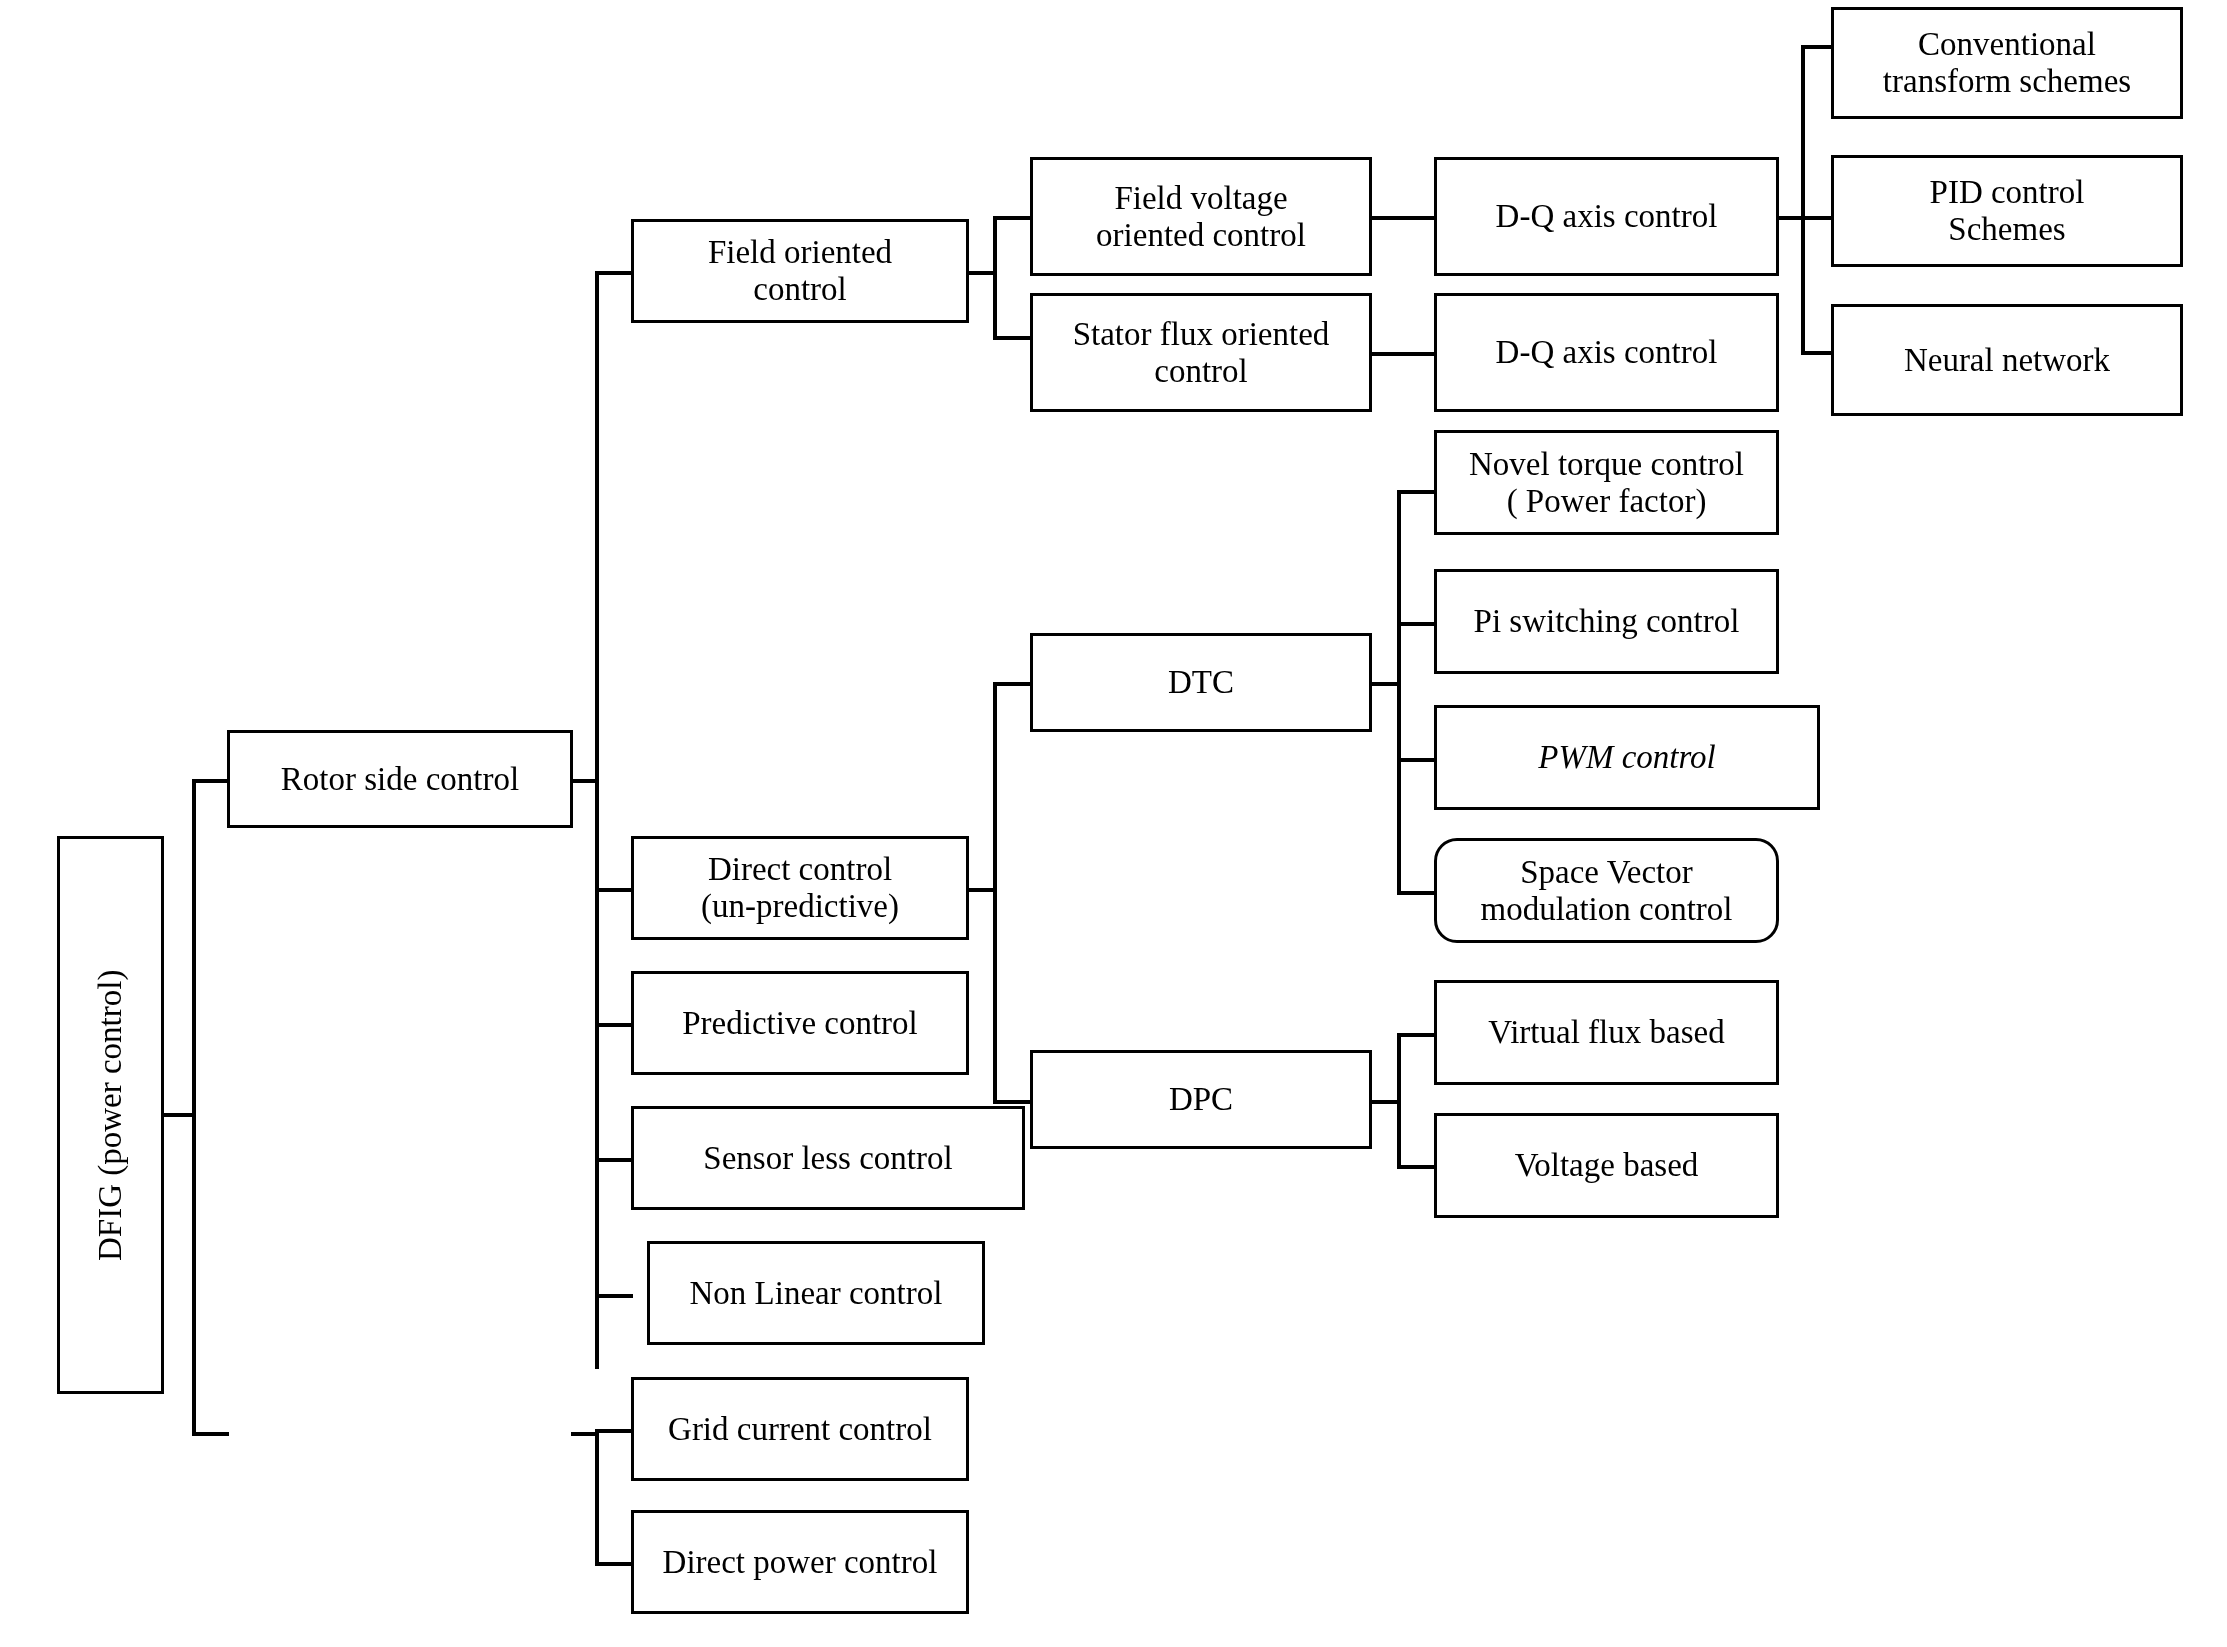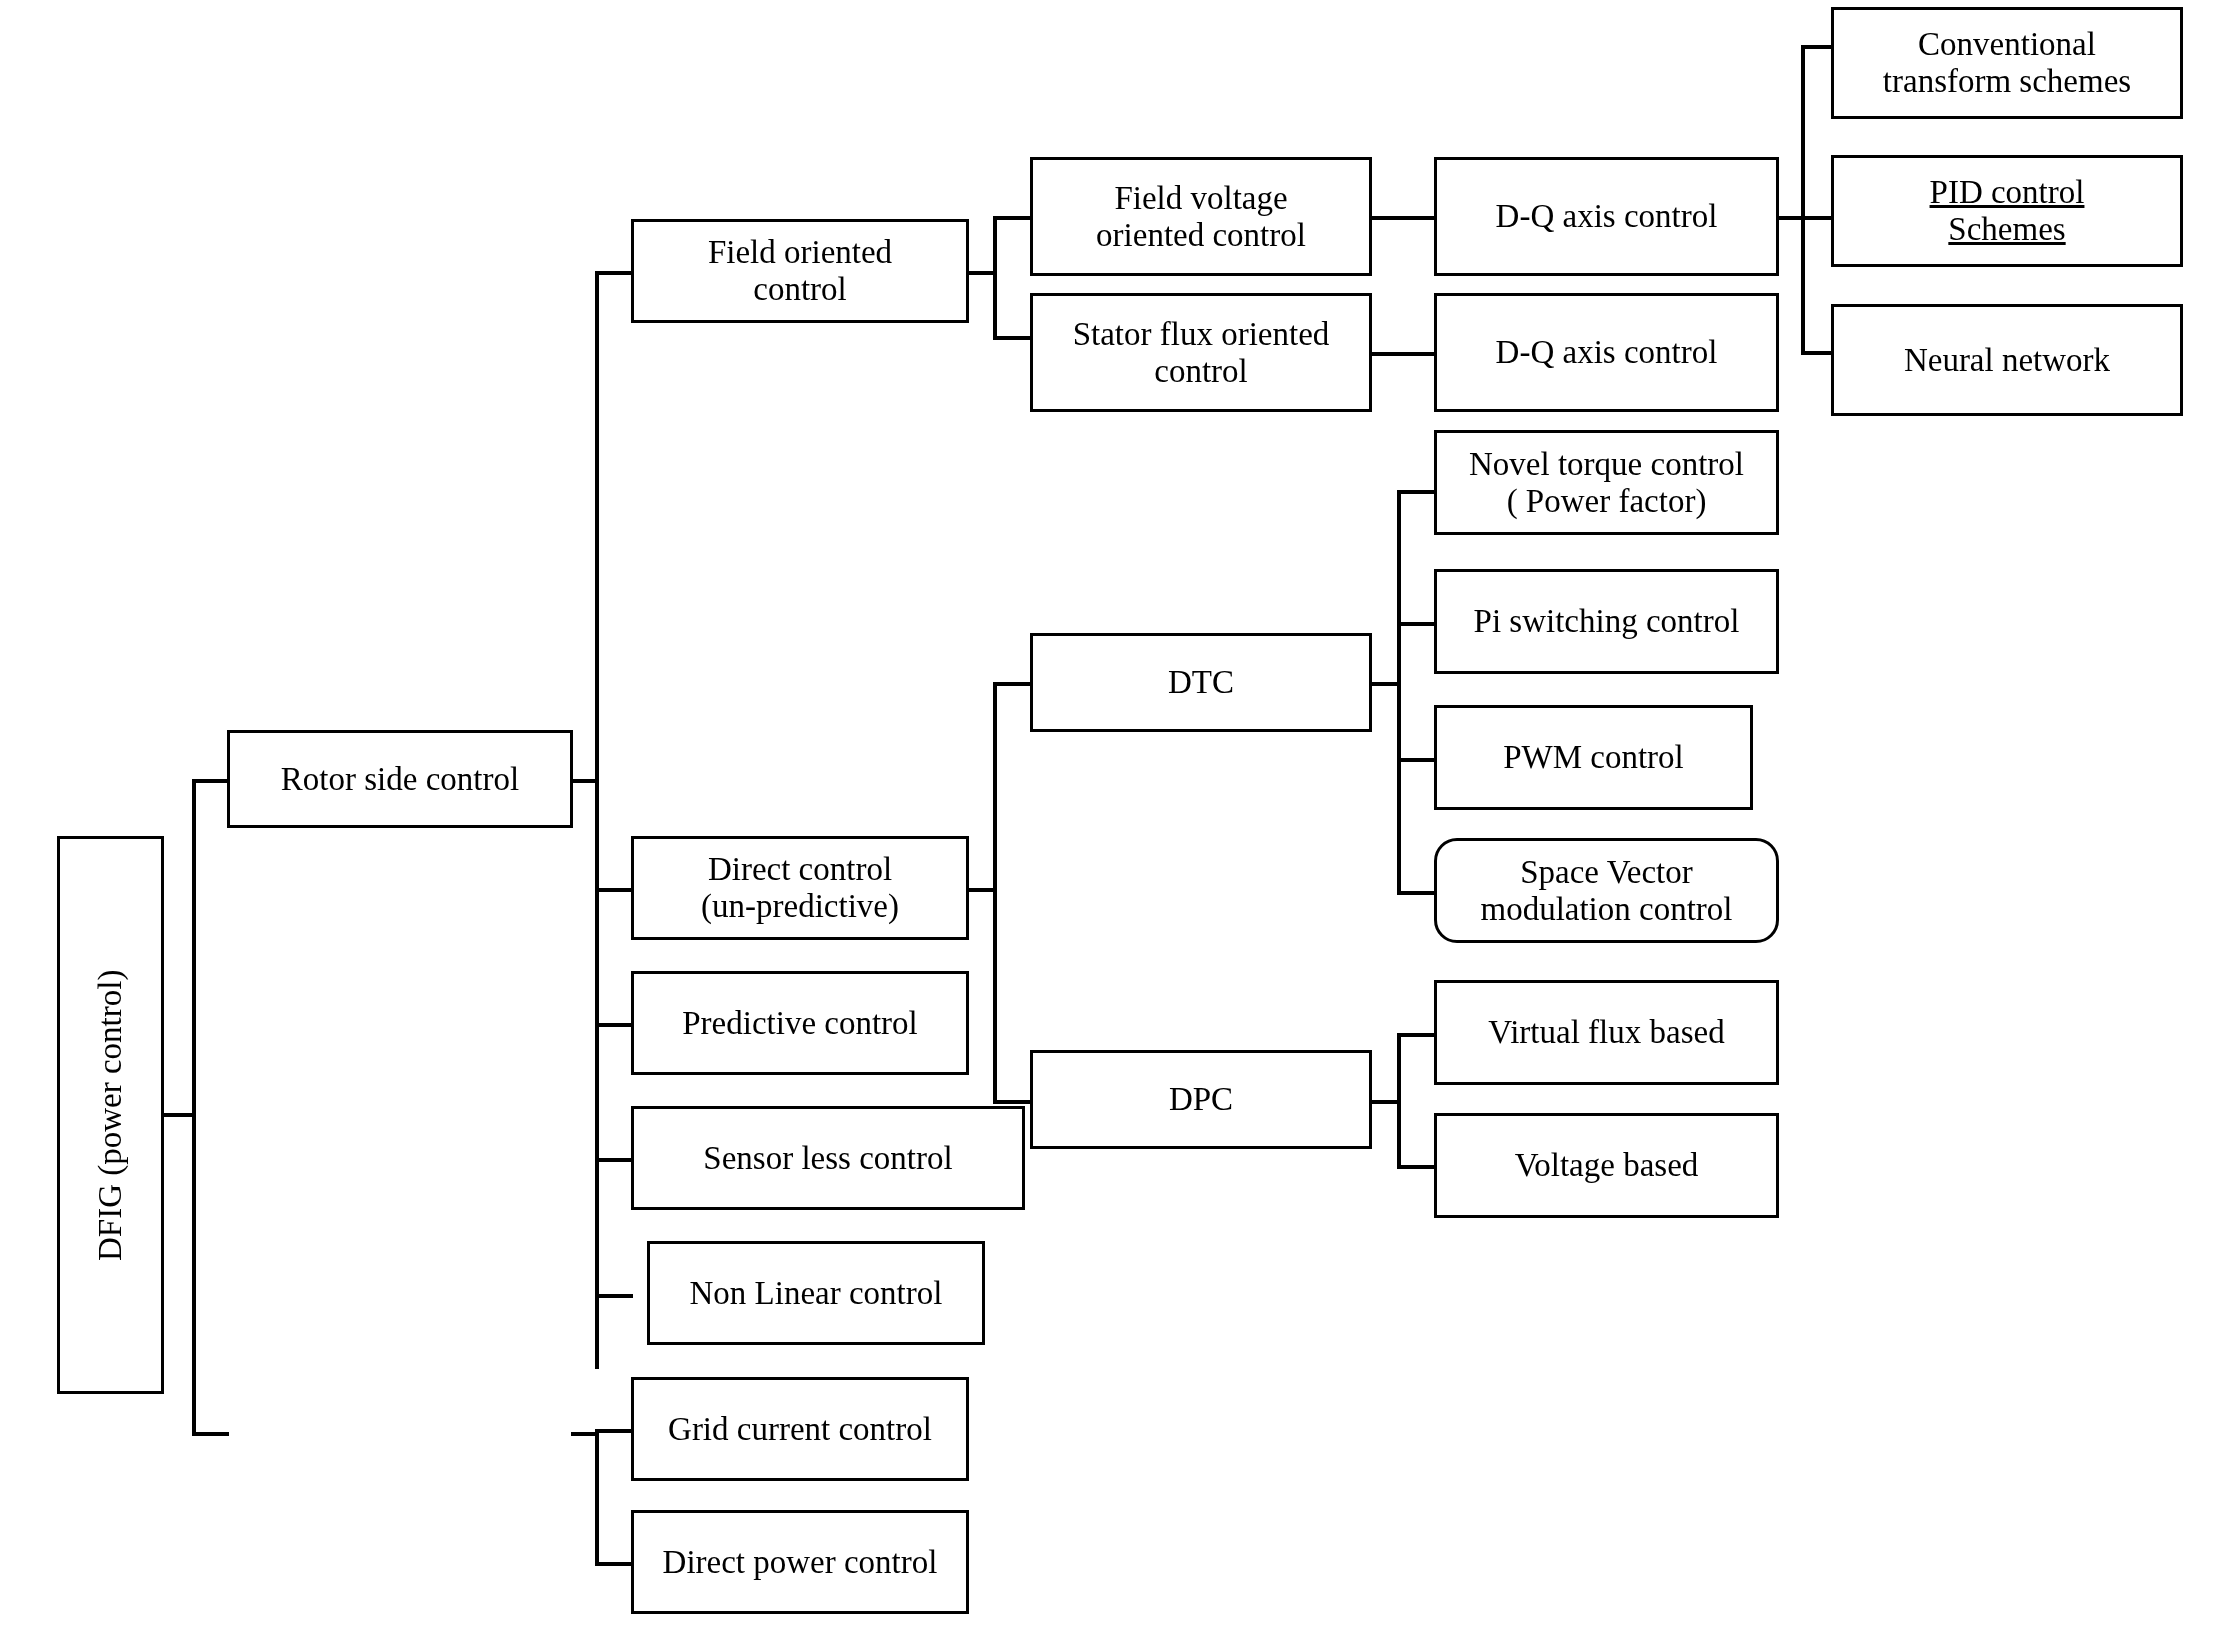--- a/index.html
+++ b/index.html
@@ -124,35 +124,35 @@
   <div class="node" style="left:1030px;top:293px;width:342px;height:119px;">Stator flux oriented
 control</div>
 
   <div class="node" style="left:1434px;top:157px;width:345px;height:119px;">D-Q axis control</div>
 
   <div class="node" style="left:1434px;top:293px;width:345px;height:119px;">D-Q axis control</div>
 
   <div class="node" style="left:1831px;top:7.4px;width:352px;height:112px;">Conventional
 transform schemes</div>
 
-  <div class="node" style="left:1831px;top:155px;width:352px;height:112px;text-decoration:underline;">PID control
+  <div class="node" style="left:1831px;top:155px;width:352px;height:112px;">PID control
 Schemes</div>
 
   <div class="node" style="left:1831px;top:304px;width:352px;height:112px;">Neural network</div>
 
   <div class="node" style="left:1030px;top:633px;width:342px;height:99px;">DTC</div>
 
   <div class="node" style="left:1030px;top:1050px;width:342px;height:99px;">DPC</div>
 
   <div class="node" style="left:1434px;top:430px;width:345px;height:105px;">Novel torque control
 ( Power factor)</div>
 
   <div class="node" style="left:1434px;top:569px;width:345px;height:105px;">Pi switching control</div>
 
-  <div class="node" style="left:1434px;top:705px;width:319px;height:105px;">PWM control</div>
+  <div class="node" style="left:1434px;top:705px;width:386px;height:105px;font-style:italic;">PWM control</div>
 
   <div class="node" style="left:1434px;top:838px;width:345px;height:105px;border-radius:23px;">Space Vector
 modulation control</div>
 
   <div class="node" style="left:1434px;top:980px;width:345px;height:105px;">Virtual flux based</div>
 
   <div class="node" style="left:1434px;top:1113px;width:345px;height:105px;">Voltage based</div>
 
 </div>
 

